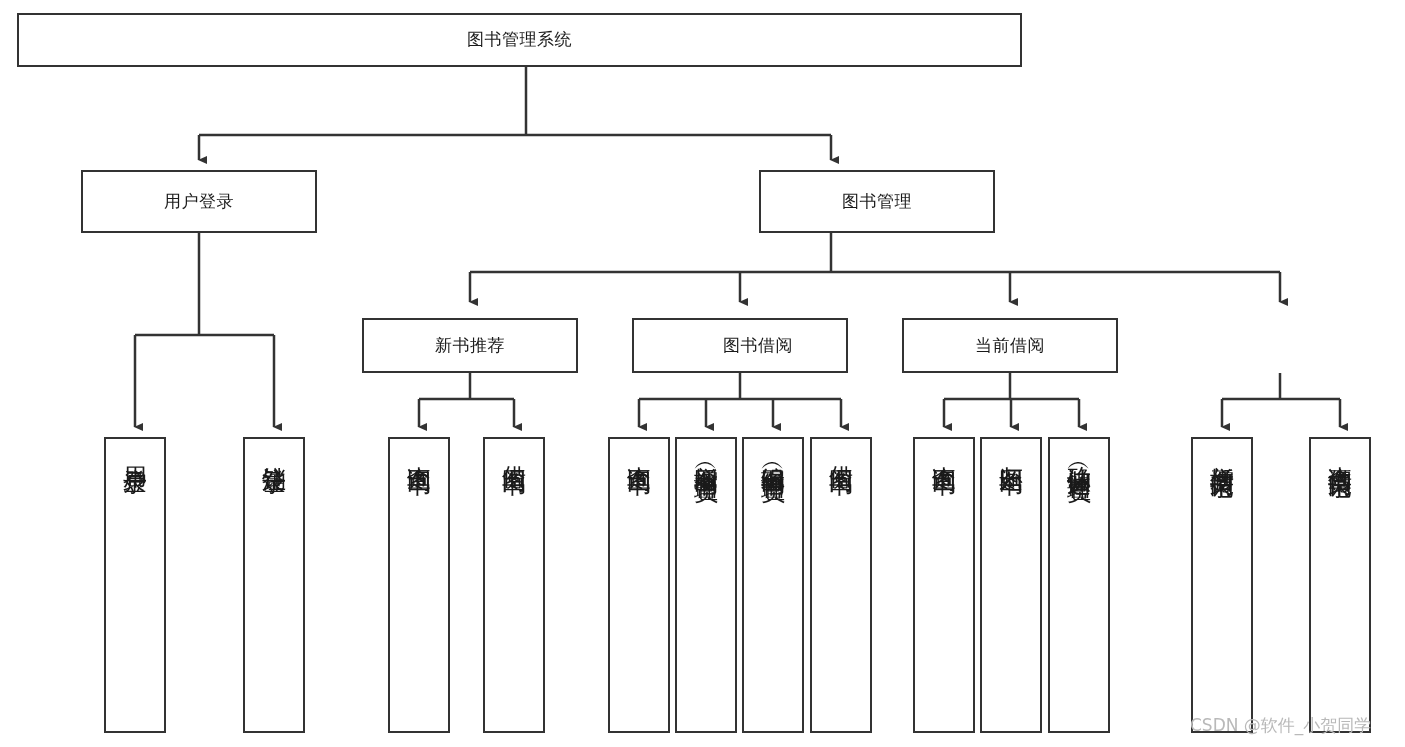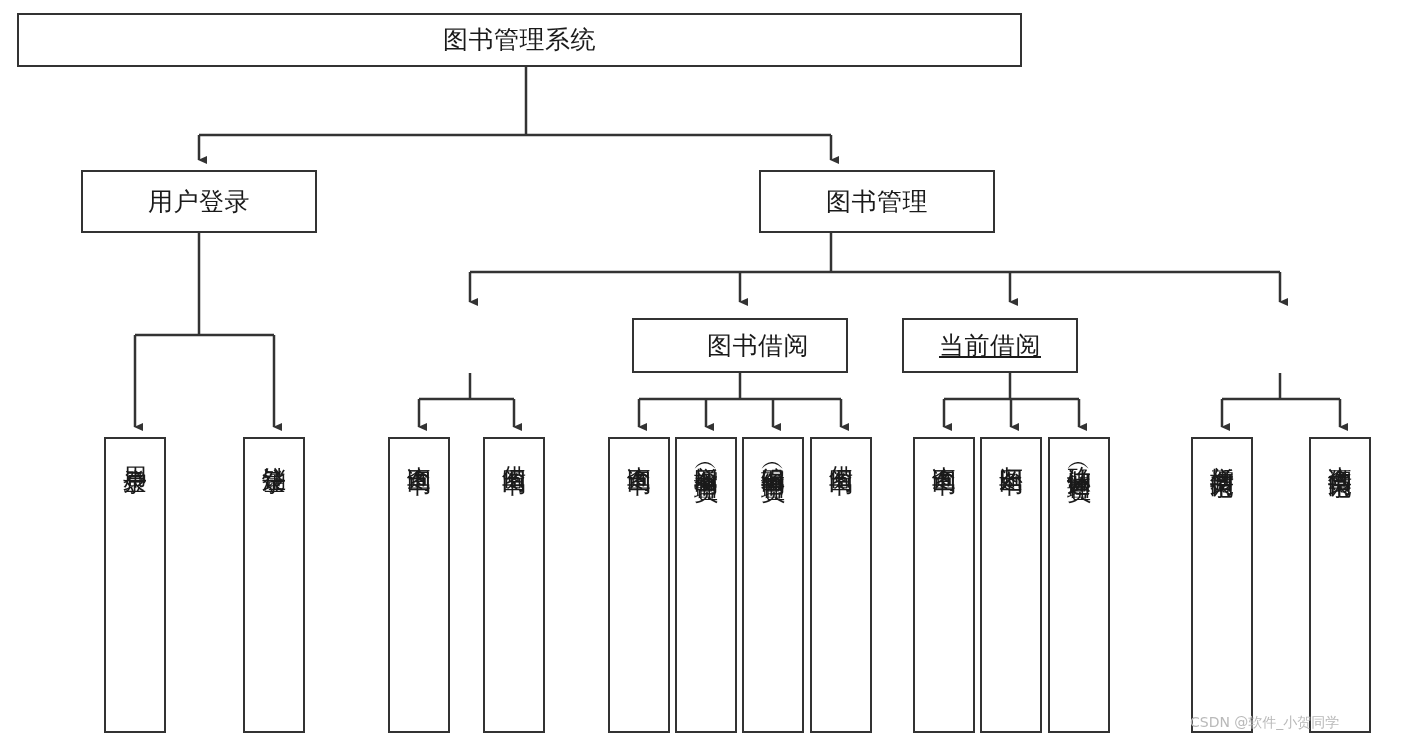--- a/index.html
+++ b/index.html
@@ -31,21 +31,21 @@
     justify-content: center;
     color: #1a1a1a;
   }
   .node-label {
     display: block;
     text-align: center;
     line-height: 1.12;
     letter-spacing: 0.5px;
   }
   .node.horizontal .node-label {
-    font-size: 25px;
+    font-size: 17px;
   }
   .node.vertical {
     align-items: flex-start;
     justify-content: center;
     padding-top: 8px;
   }
   .node.vertical .node-label {
     writing-mode: vertical-rl;
     text-orientation: upright;
     font-size: 24px;
@@ -58,21 +58,21 @@
     left: 0;
     top: 0;
     width: 1405px;
     height: 747px;
     pointer-events: none;
   }
   #watermark {
     position: absolute;
     left: 1190px;
     top: 714px;
-    font-size: 14px;
+    font-size: 17px;
     color: #b9b9b9;
     white-space: nowrap;
     font-family: "DejaVu Sans", "Liberation Sans", sans-serif;
   }
 </style>
 </head>
 <body>
 
 <div id="diagram-root">
 
@@ -130,24 +130,27 @@
     <span class="node-label">图书管理系统</span>
   </div>
 
   <div class="node horizontal" style="left:81px; top:170px; width:236px; height:63px;">
     <span class="node-label">用户登录</span>
   </div>
   <div class="node horizontal" style="left:711px; top:170px; width:236px; height:63px;margin-left:48px;">
     <span class="node-label">图书管理</span>
   </div>
 
+  <div class="node horizontal" style="left:362px; top:318px; width:216px; height:55px;">
+    <span class="node-label">新书推荐</span>
+  </div>
   <div class="node horizontal" style="left:632px; top:318px; width:216px; height:55px;padding-left:36px;">
     <span class="node-label">图书借阅</span>
   </div>
-  <div class="node horizontal" style="left:902px; top:318px; width:176px; height:55px;text-decoration:underline;">
+  <div class="node horizontal" style="left:902px; top:318px; width:216px; height:55px;">
     <span class="node-label">当前借阅</span>
   </div>
 
   <div class="node vertical" style="left:104px; top:437px; width:62px; height:296px;">
     <span class="node-label">用户登录</span>
   </div>
   <div class="node vertical" style="left:243px; top:437px; width:62px; height:296px;">
     <span class="node-label">注销登录</span>
   </div>
 

